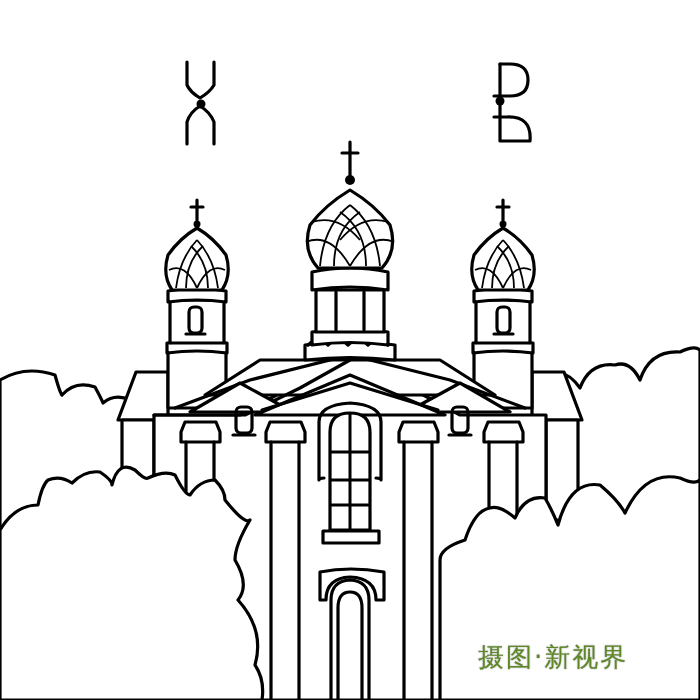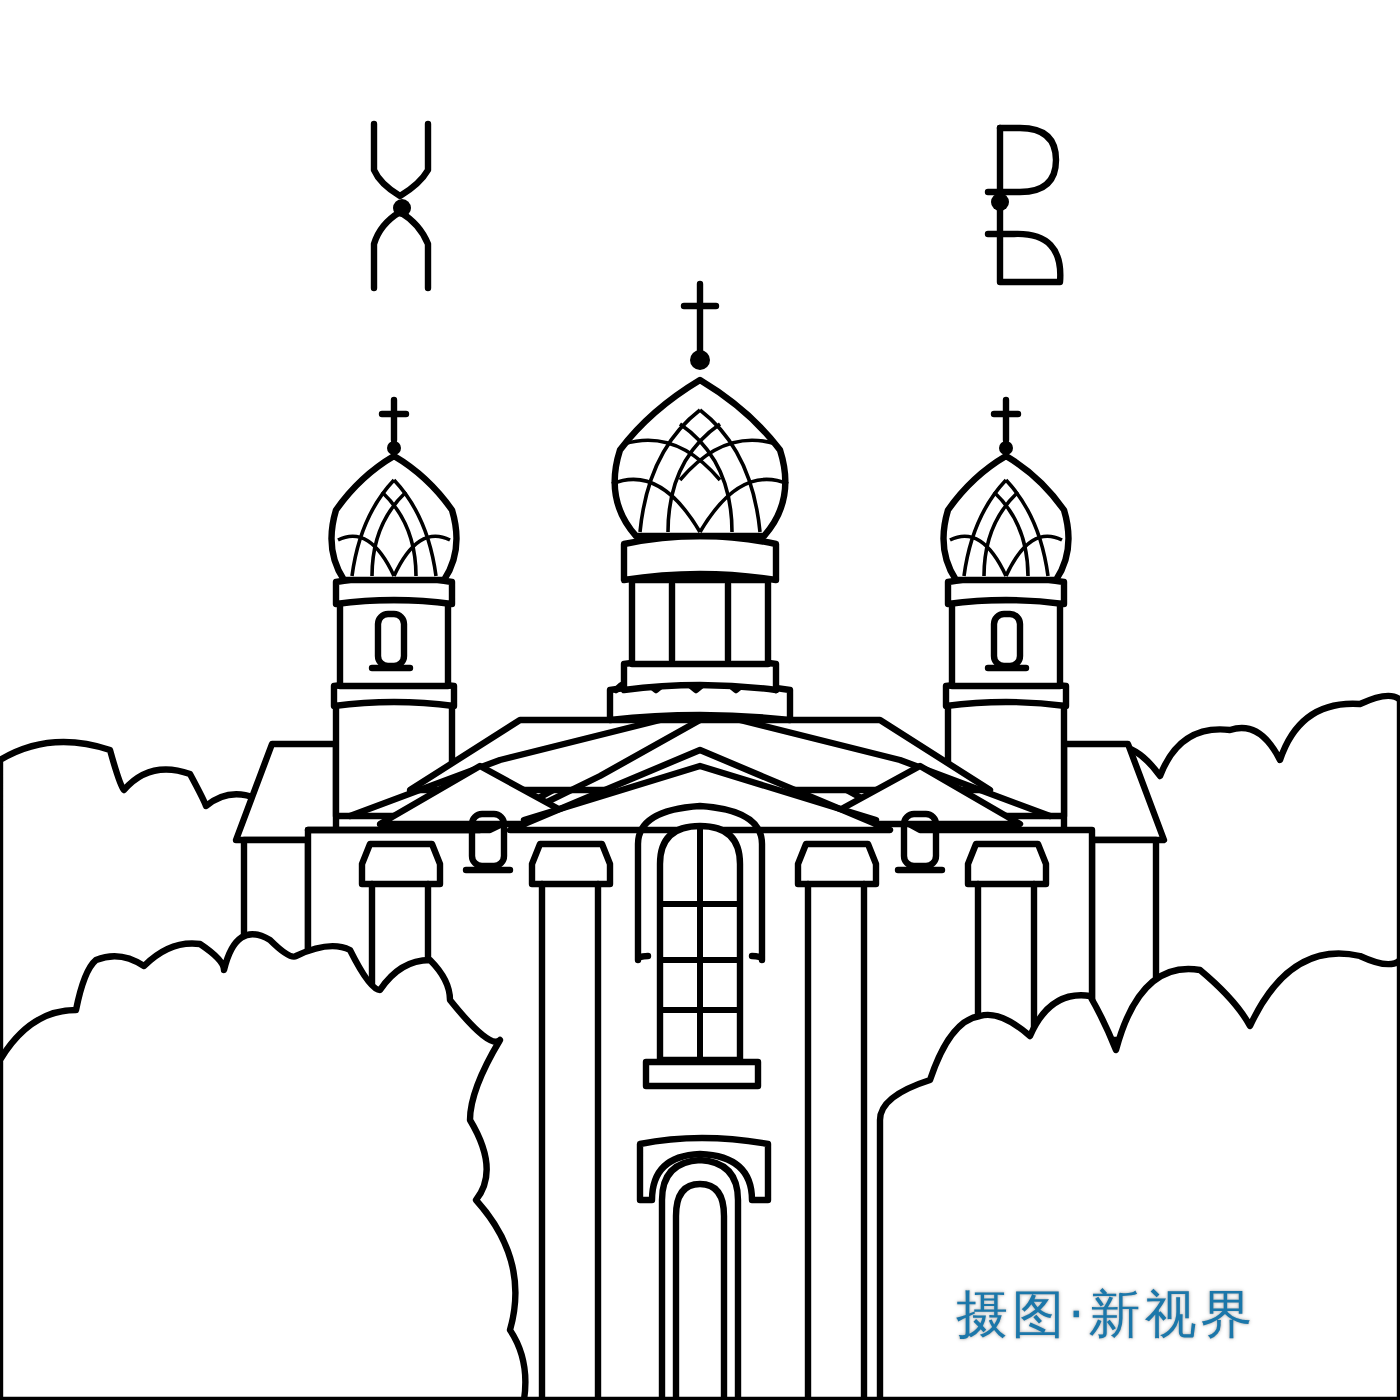--- a/index.html
+++ b/index.html
@@ -1,21 +1,21 @@
 <!DOCTYPE html>
 <html><head>
 <meta charset="utf-8">
 <style>
   html,body{margin:0;padding:0;background:#fff;}
   body{width:700px;height:700px;overflow:hidden;position:relative;font-family:"DejaVu Sans",sans-serif;}
   svg{position:absolute;left:0;top:0;}
   .s{fill:none;stroke:#000;stroke-width:3.2;stroke-linejoin:round;stroke-linecap:round;}
   .t{fill:none;stroke:#000;stroke-width:1.8;}
   .w{fill:#fff;stroke:#000;stroke-width:3.2;stroke-linejoin:round;}
-  .watermark{position:absolute;left:478px;top:640px;color:#0369a1;font-size:26px;letter-spacing:2px;
+  .watermark{position:absolute;left:478px;top:640px;color:#4d7c0f;font-size:26px;letter-spacing:2px;
     text-shadow:0 0 2px #bbb,0 0 1px #999;opacity:.9;}
 </style>
 </head>
 <body>
 
 <svg width="700" height="700" viewBox="0 0 700 700">
 
   <g>
     <path class="s" d="M187 62 V85 Q190 92 200 98 Q210 92 214 85 V62"></path>
     <path class="s" d="M187 144 V122 Q190 112 200 106 Q210 112 214 122 V144"></path>

